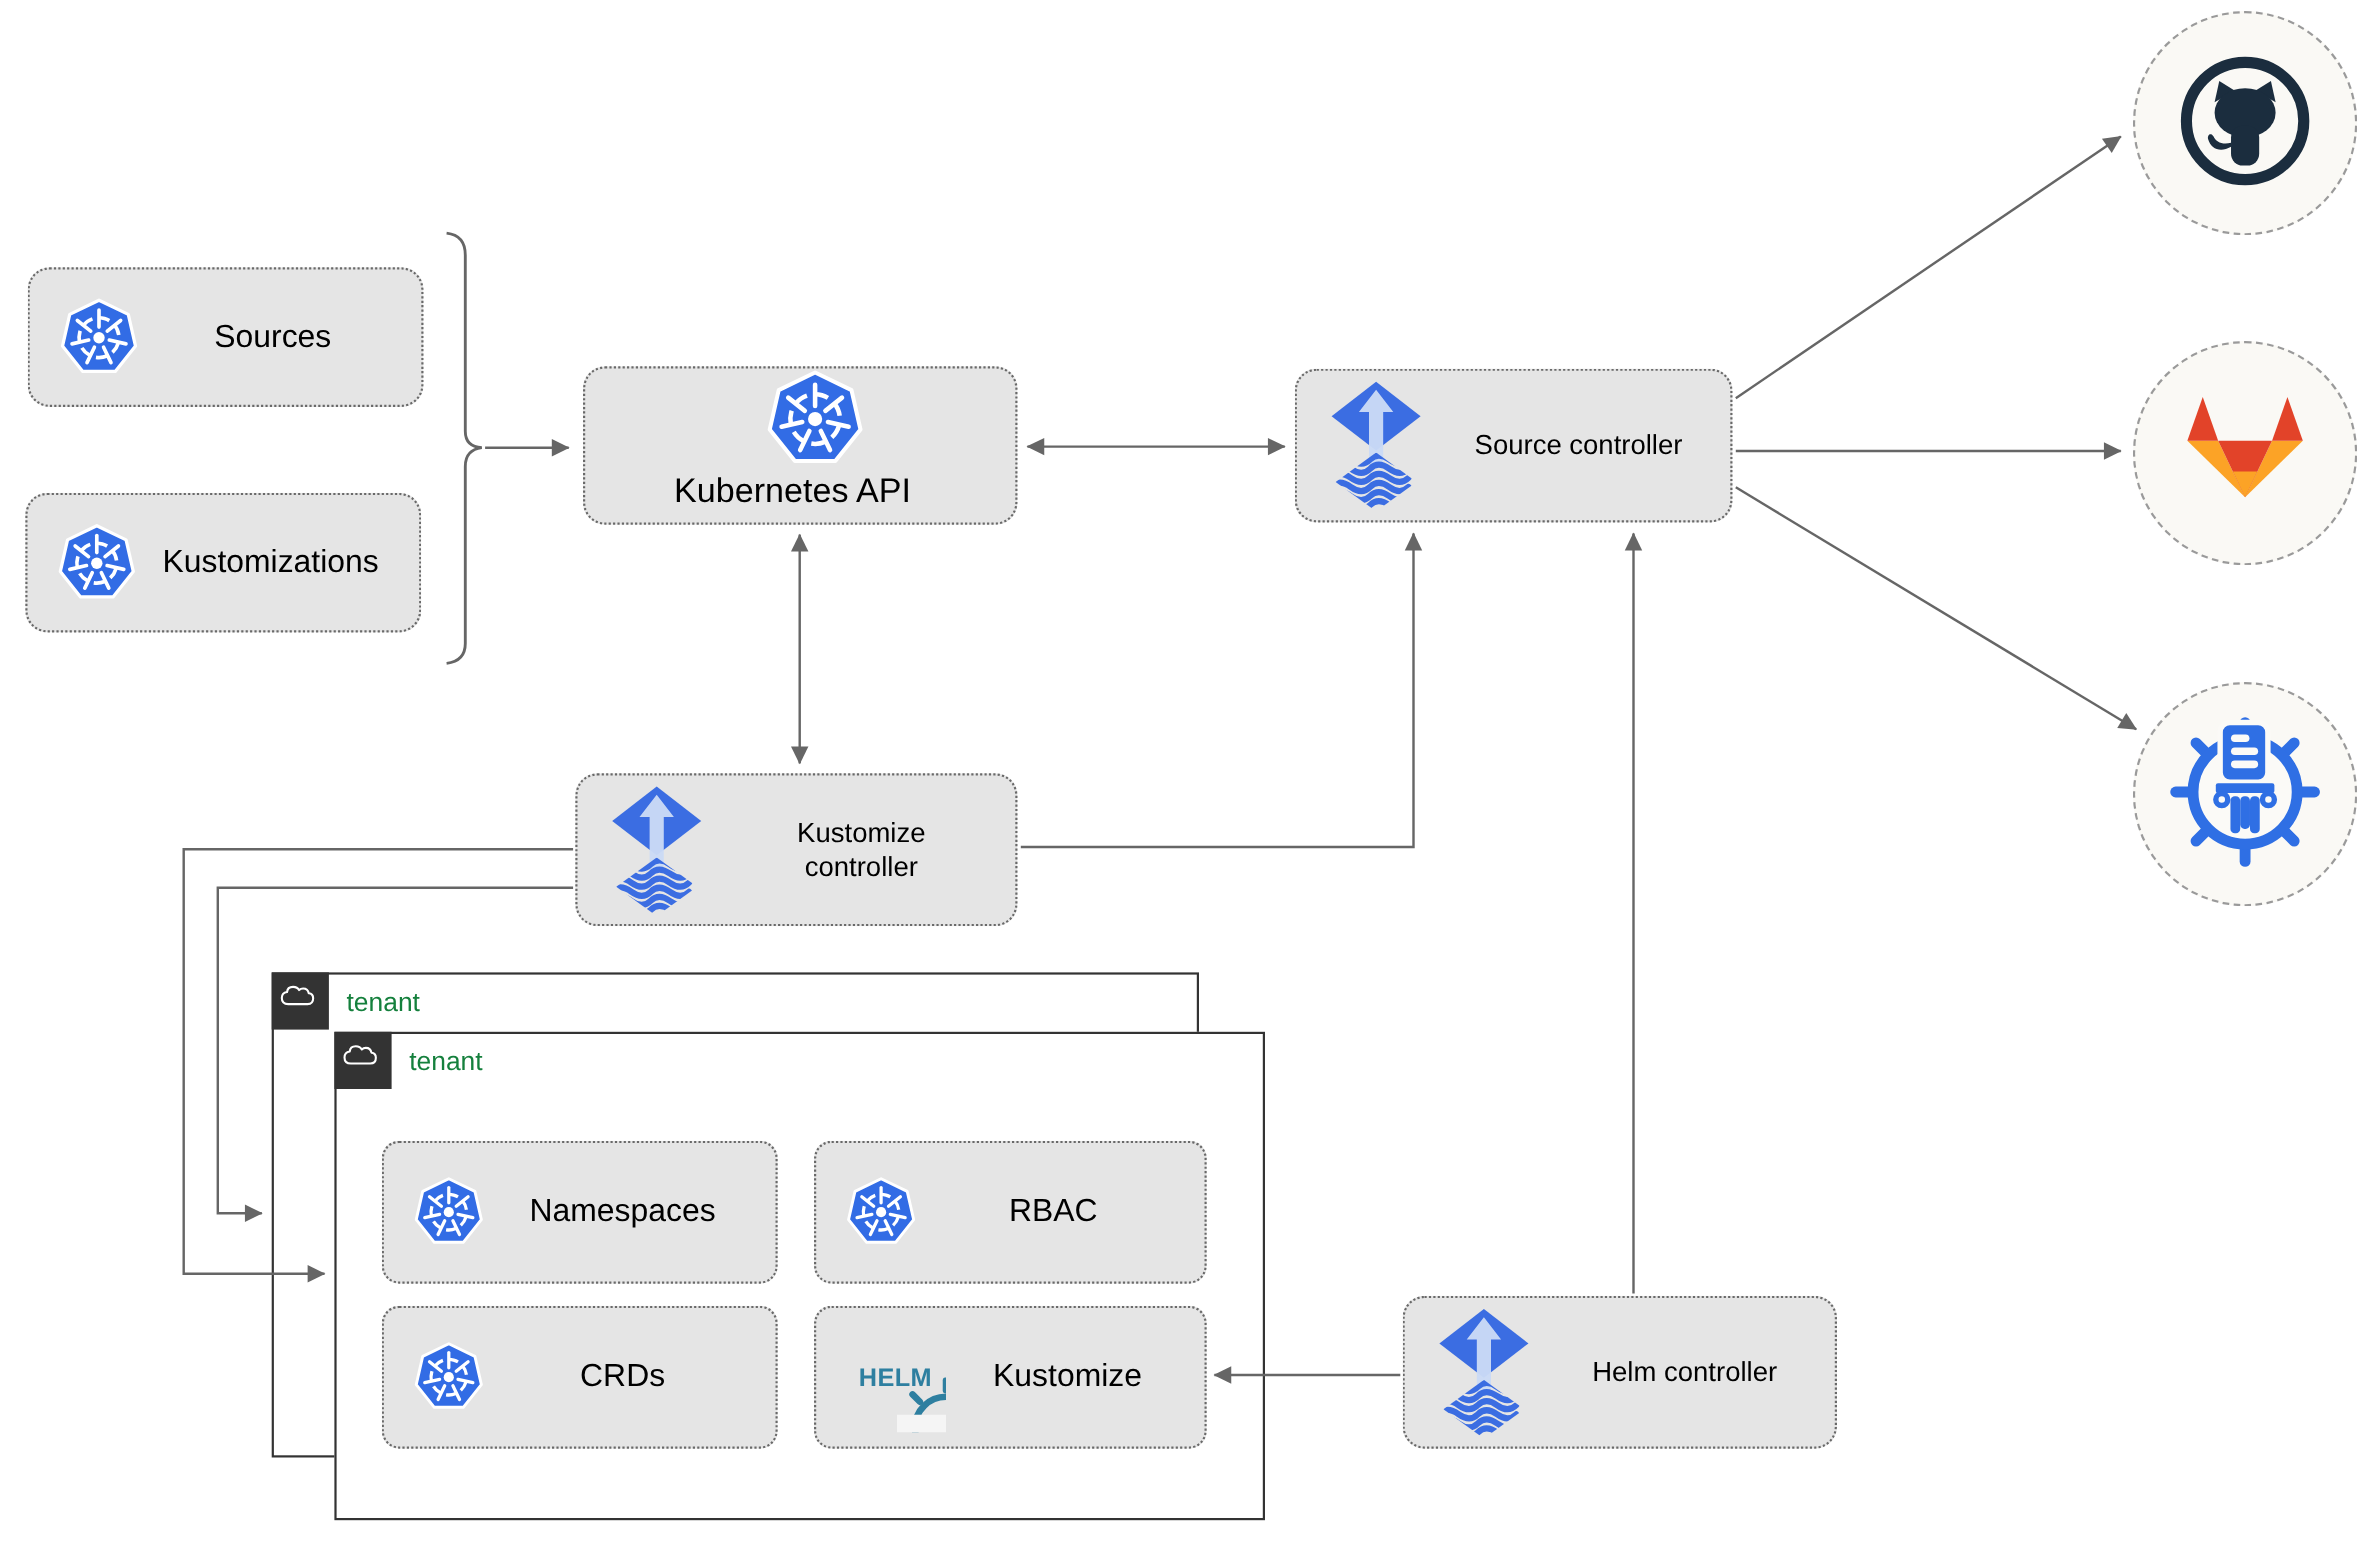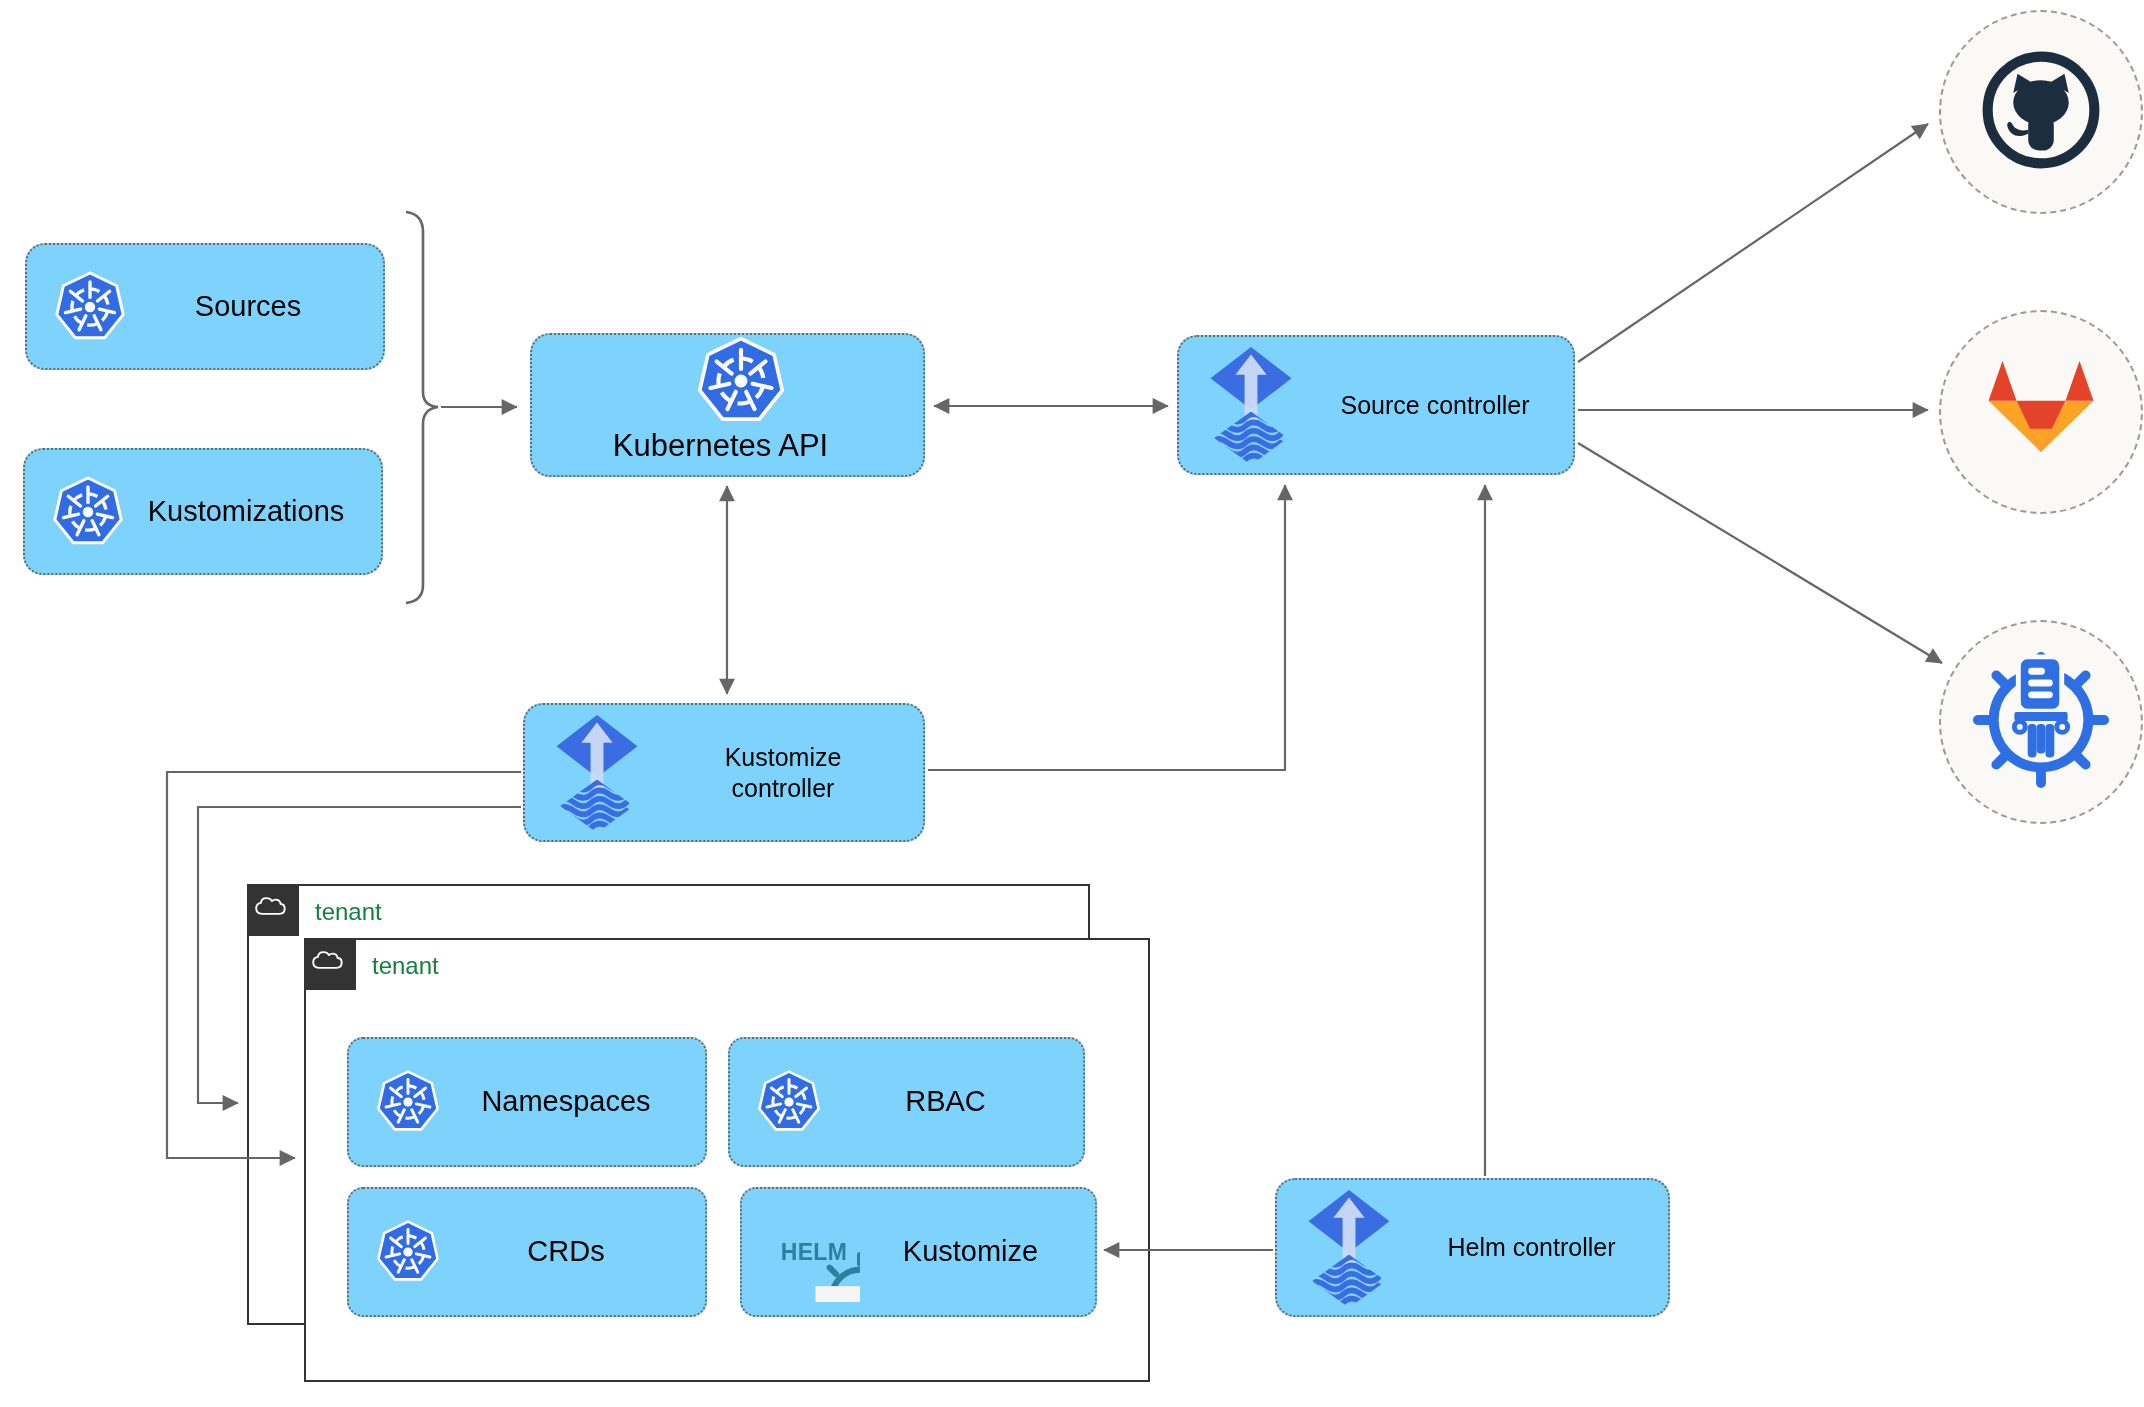--- a/index.html
+++ b/index.html
@@ -1,21 +1,21 @@
 <!DOCTYPE html>
 <html><head>
 <meta charset="utf-8">
 <style>
   html,body{margin:0;padding:0;}
   body{
     width:2144px;height:1407px;position:relative;background:#ffffff;
     font-family:"Liberation Sans",sans-serif;overflow:hidden;
   }
   .node{
-    position:absolute;box-sizing:border-box;background:#7dd3fc;
+    position:absolute;box-sizing:border-box;background:#e5e5e5;
     border:2.5px dotted #696969;border-radius:20px;
     display:flex;align-items:center;z-index:2;
   }
   .node .ic{flex:0 0 auto;display:flex;align-items:center;justify-content:center;margin-left:26px;}
   .node .lbl{flex:1;text-align:center;font-size:29px;color:#000;line-height:1.22;padding-right:14px;}
   .node.ctrl .lbl{max-width:200px;margin:0 auto;padding-right:0;font-size:25px;}
   .node.big .lbl{font-size:31px;}
   .tenant{position:absolute;box-sizing:border-box;background:#ffffff;border:2.5px solid #333333;}
   .tenant-head{
     position:absolute;left:-2.5px;top:-2.5px;width:52px;height:52px;background:#333333;
@@ -202,21 +202,21 @@
 
   <div class="node" style="left:41px;top:97px;width:360px;height:130px;border-radius:16px;justify-content:space-between;">
     <span class="ic">
         <svg width="66" height="66">
           <use href="#sym-k8s"></use>
         </svg>
       </span>
     <span class="lbl">Namespaces</span>
   </div>
 
-  <div class="node" style="left:422px;top:97px;width:357px;height:130px;border-radius:16px;">
+  <div class="node" style="left:434px;top:97px;width:357px;height:130px;border-radius:16px;">
     <span class="ic">
         <svg width="66" height="66">
           <use href="#sym-k8s"></use>
         </svg>
       </span>
     <span class="lbl">RBAC</span>
   </div>
 
   <div class="node" style="left:41px;top:247px;width:360px;height:130px;border-radius:16px;">
     <span class="ic">

